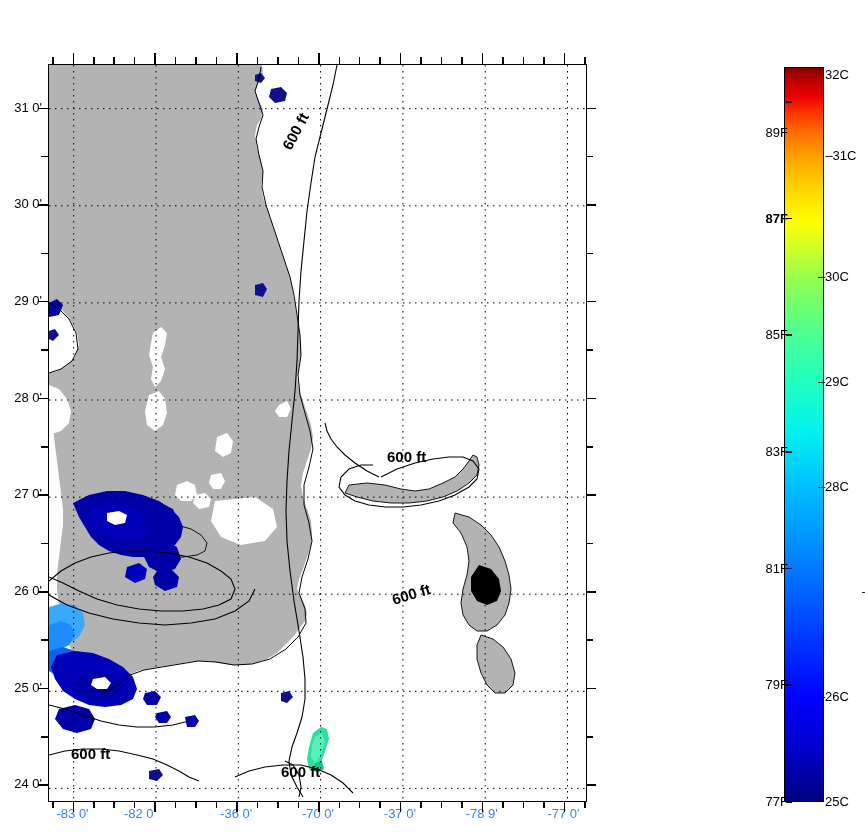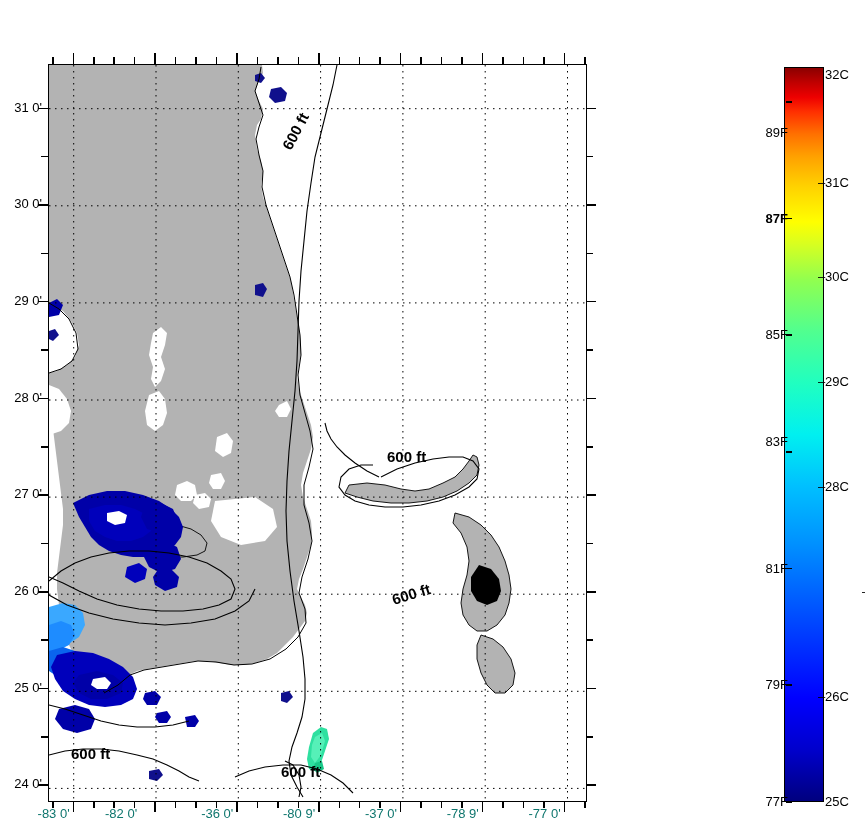--- a/index.html
+++ b/index.html
@@ -75,22 +75,23 @@
     left: 48px;
     top: 806px;
     width: 539px;
     height: 24px;
   }
   .xlab {
     position: absolute;
     top: 0;
     width: 70px;
     margin-left: -35px;
+    text-align: center;
     font-size: 13px;
-    color: #0f766e;
+    color: #3b82f6;
     white-space: pre;
   }
 
   
   #colorbar-group {
     position: absolute;
     left: 748px;
     top: 55px;
     width: 117px;
     height: 760px;
@@ -380,46 +381,46 @@
       <div class="ylab" style="top: 333.651px;">28 0'</div>
       <div class="ylab" style="top: 430.362px;">27 0'</div>
       <div class="ylab" style="top: 527.072px;">26 0'</div>
       <div class="ylab" style="top: 623.783px;">25 0'</div>
       <div class="ylab" style="top: 720.493px;">24 0'</div>
     </div>
   <div id="x-axis-labels">
       <div class="xlab" style="left: 24.5496px;">-83 0'</div>
       <div class="xlab" style="left: 92px;">-82 0'</div>
       <div class="xlab" style="left: 188.214px;">-36 0'</div>
-      <div class="xlab" style="left: 270.046px;">-80 9'</div>
+      <div class="xlab" style="left: 270.046px;">-70 0'</div>
       <div class="xlab" style="left: 351.878px;">-37 0'</div>
       <div class="xlab" style="left: 433.71px;">-78 9'</div>
       <div class="xlab" style="left: 515.542px;">-77 0'</div>
     </div>
 
   <div id="colorbar-group">
     <div id="colorbar-bar"></div>
     <div id="colorbar-c-ticks">
         <div class="cb-tick-c" style="top: 20px;"><span class="dash"> </span><span>32C</span></div>
-        <div class="cb-tick-c" style="top: 128px;"><span class="dash">–</span><span>31C</span></div>
+        <div class="cb-tick-c" style="top: 101px; text-align: center;"><span class="dash">–</span><span>31C</span></div>
         <div class="cb-tick-c" style="top: 222px;"><span class="dash">–</span><span>30C</span></div>
         <div class="cb-tick-c" style="top: 327px;"><span class="dash">–</span><span>29C</span></div>
         <div class="cb-tick-c" style="top: 432px;"><span class="dash">–</span><span>28C</span></div>
         <div class="cb-tick-c" style="top: 537px; margin-left: 44px;"><span class="dash">–</span><span>27C</span></div>
         <div class="cb-tick-c" style="top: 642px;"><span class="dash">–</span><span>26C</span></div>
         <div class="cb-tick-c" style="top: 747px;"><span class="dash"> </span><span>25C</span></div>
       </div>
     <div id="colorbar-f-ticks">
         <div class="cb-tick-f" style="top: 63px; margin-top: 15px;">89F</div>
         <div class="cb-mark" style="left: 38px; top: 46px;"></div>
         <div class="cb-tick-f" style="top: 163.667px; font-weight: bold;">87F</div>
         <div class="cb-mark" style="left: 38px; top: 162.667px;"></div>
         <div class="cb-tick-f" style="top: 280.333px;">85F</div>
         <div class="cb-mark" style="left: 38px; top: 279.333px;"></div>
-        <div class="cb-tick-f" style="top: 387px; text-align: right;">83F</div>
+        <div class="cb-tick-f" style="top: 397px; text-align: right;">83F</div>
         <div class="cb-mark" style="left: 38px; top: 396px;"></div>
         <div class="cb-tick-f" style="top: 513.667px;">81F</div>
         <div class="cb-mark" style="left: 38px; top: 512.667px;"></div>
         <div class="cb-tick-f" style="top: 630.333px;">79F</div>
         <div class="cb-mark" style="left: 38px; top: 629.333px;"></div>
         <div class="cb-tick-f" style="top: 747px;">77F</div>
         <div class="cb-mark" style="left: 38px; top: 746px;"></div>
       </div>
   </div>
 

